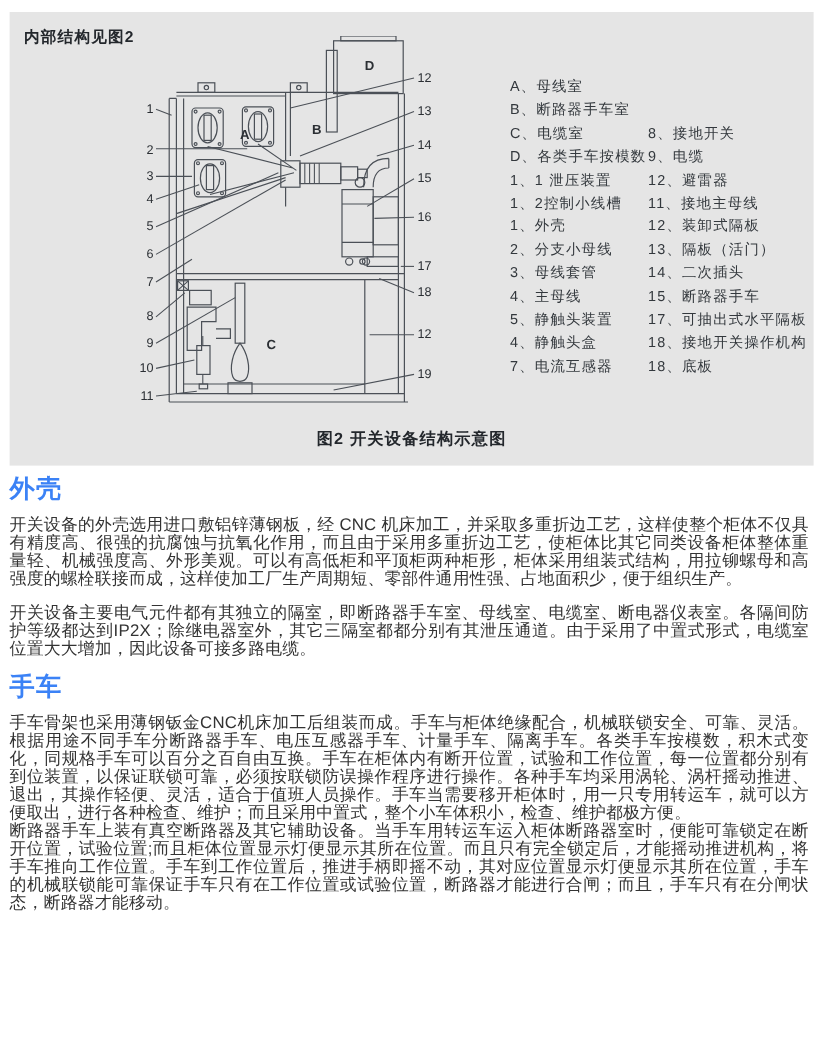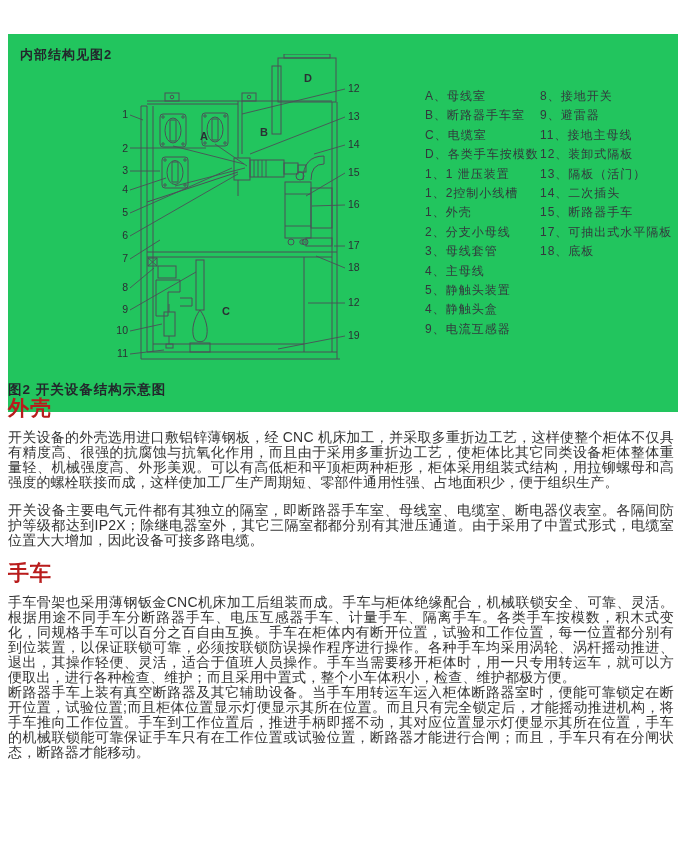--- a/index.html
+++ b/index.html
@@ -3,45 +3,44 @@
 <meta charset="utf-8">
 <style>
   html,body{margin:0;padding:0;}
   body{
     width:682px;height:864px;position:relative;background:#ffffff;
     font-family:"Liberation Sans","DejaVu Sans",sans-serif;
     overflow:hidden;color:#333;
   }
   .panel{
     position:absolute;left:8px;top:10px;width:670px;height:378px;
-    background:#22c55e;
-    margin-top:24px;
+    background:#e5e5e5;
   }
   .panel-title{
     position:absolute;left:12px;top:12px;
     font-size:13px;font-weight:bold;color:#23272c;letter-spacing:1px;
   }
   .diagram{position:absolute;left:100px;top:20px;}
   .legend{
     position:absolute;left:417px;top:53px;display:flex;
     font-size:12px;color:#33383d;letter-spacing:1px;
   }
   .legend .col{display:flex;flex-direction:column;}
   .legend .col1{width:115px;}
-  .legend .col2{width:138px;}
+  .legend .col2{width:138px;justify-content:flex-end;}
   .legend .item{height:19.4px;line-height:19.4px;white-space:nowrap;}
   .caption{
     position:absolute;left:0;bottom:13px;width:100%;
-    text-align:left;font-size:13.5px;font-weight:bold;color:#23272c;
+    text-align:center;font-size:13.5px;font-weight:bold;color:#23272c;
     letter-spacing:1px;
   }
   .content{position:absolute;left:8px;top:396px;width:666px;}
   .section h2{
     margin:0 0 10px 0;font-size:21px;line-height:24px;font-weight:600;
-    color:#b91c1c;letter-spacing:1px;
+    color:#3b82f6;letter-spacing:1px;
   }
   .section p{
     margin:0;font-size:14px;line-height:15px;text-align:justify;
     color:#333;letter-spacing:0.2px;
   }
   .section{margin-bottom:13px;}
   
   .diagram .ln{stroke:#4b5057;fill:none;stroke-width:1;}
   .diagram .thin{stroke:#4b5057;fill:none;stroke-width:0.9;}
   .diagram text{fill:#2b2f34;font-size:10.5px;font-family:"Liberation Sans","DejaVu Sans",sans-serif;}
@@ -205,31 +204,33 @@
       <div class="item">C、电缆室</div>
       <div class="item">D、各类手车按模数</div>
       <div class="item">1、1 泄压装置</div>
       <div class="item">1、2控制小线槽</div>
       <div class="item">1、外壳</div>
       <div class="item">2、分支小母线</div>
       <div class="item">3、母线套管</div>
       <div class="item">4、主母线</div>
       <div class="item">5、静触头装置</div>
       <div class="item">4、静触头盒</div>
-      <div class="item">9、电流互感器</div>
+      <div class="item">7、电流互感器</div>
     </div>
     <div class="col col2">
       <div class="item">8、接地开关</div>
-      <div class="item">9、避雷器</div>
+      <div class="item">9、电缆</div>
+      <div class="item">12、避雷器</div>
       <div class="item">11、接地主母线</div>
       <div class="item">12、装卸式隔板</div>
       <div class="item">13、隔板（活门）</div>
       <div class="item">14、二次插头</div>
       <div class="item">15、断路器手车</div>
       <div class="item">17、可抽出式水平隔板</div>
+      <div class="item">18、接地开关操作机构</div>
       <div class="item">18、底板</div>
     </div>
   </div>
 
   <div class="caption">图2 开关设备结构示意图</div>
 </div>
 
 <div class="content">
   <div class="section">
     <h2>外壳</h2>

